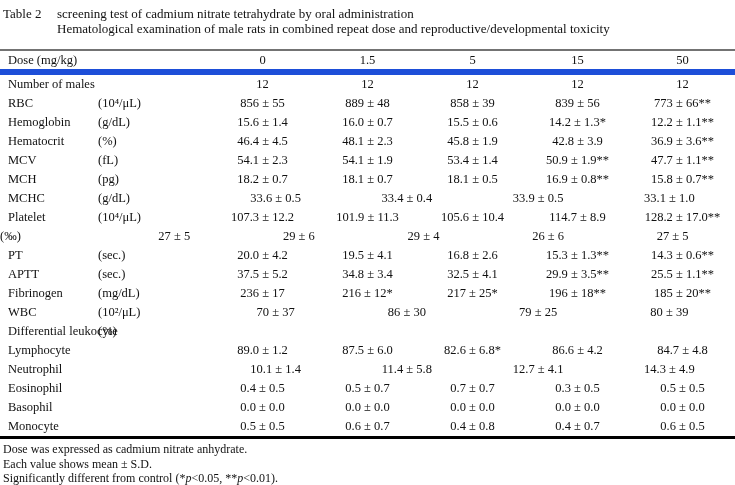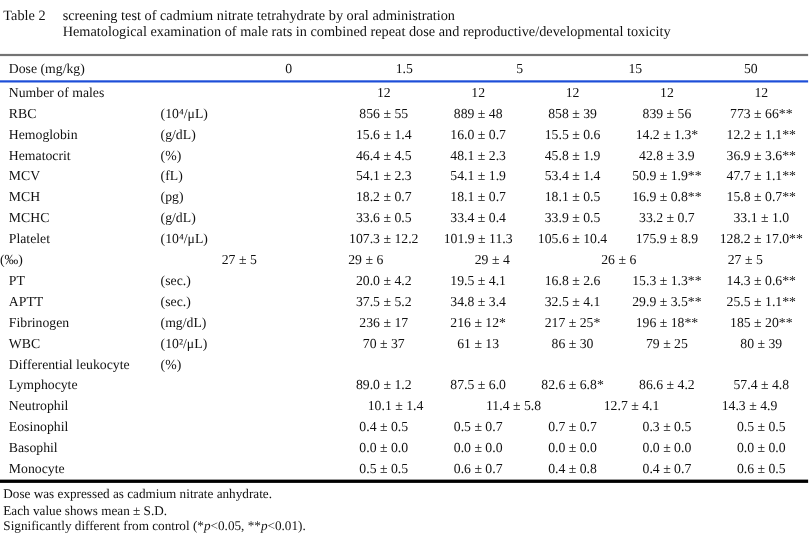--- a/index.html
+++ b/index.html
@@ -7,23 +7,23 @@
   body { font-family: "Liberation Serif", "DejaVu Serif", serif; color: #111; }
   .page { position: relative; width: 735px; height: 485px; background: #ffffff; overflow: hidden; }
 
   
   .title-block { display: flex; height: 51px; padding: 6px 4px 0 3px; border-bottom: 2px solid #737373; }
   .title-label { width: 54px; flex: none; font-size: 13px; line-height: 15px; }
   .title-text { flex: 1; font-size: 13px; line-height: 15px; }
 
   
   .row { display: flex; align-items: center; font-size: 12.5px; }
-  .header-row { height: 24px; border-bottom: 2px solid #1d4ed8; }
+  .header-row { height: 24px; border-bottom: 6px solid #1d4ed8; }
   .head-label { width: 186px; flex: none; padding-left: 8px; white-space: nowrap; }
-  .data-row { height: 19px; gap: 48px; }
+  .data-row { height: 19px; }
   .cell-label { width: 98px; flex: none; padding-left: 8px; white-space: nowrap; overflow: visible; }
   .row.indent .cell-label { }
   .cell-unit { width: 88px; flex: none; text-align: left; white-space: nowrap; }
   .row-values { flex: 1; display: flex; padding-left: 24px; }
   .cell-val { flex: 1; text-align: center; white-space: nowrap; }
 
   .bottom-rule { height: 3px; background: #000; }
 
   
   .footnotes { padding: 3px 0 0 3px; font-size: 12px; line-height: 14.5px; }
@@ -126,33 +126,32 @@
         </div>
   </div>
 
   <div class="row data-row">
     <div class="cell-label">MCHC</div>
     <div class="cell-unit">(g/dL)</div>
     <div class="row-values">
           <div class="cell-val">33.6 ± 0.5</div>
           <div class="cell-val">33.4 ± 0.4</div>
           <div class="cell-val">33.9 ± 0.5</div>
-          <div class="cell-val">33.2 ± 0.7</div>
           <div class="cell-val">33.1 ± 1.0</div>
         </div>
   </div>
 
   <div class="row data-row">
     <div class="cell-label">Platelet</div>
     <div class="cell-unit">(10⁴/μL)</div>
     <div class="row-values">
           <div class="cell-val">107.3 ± 12.2</div>
           <div class="cell-val">101.9 ± 11.3</div>
           <div class="cell-val">105.6 ± 10.4</div>
-          <div class="cell-val">175.9 ± 8.9</div>
+          <div class="cell-val">114.7 ± 8.9</div>
           <div class="cell-val">128.2 ± 17.0**</div>
         </div>
   </div>
 
   <div class="row data-row">
     <div class="cell-unit">(‰)</div>
     <div class="row-values">
           <div class="cell-val">27 ± 5</div>
           <div class="cell-val">29 ± 6</div>
           <div class="cell-val">29 ± 4</div>
@@ -195,21 +194,20 @@
           <div class="cell-val">196 ± 18**</div>
           <div class="cell-val">185 ± 20**</div>
         </div>
   </div>
 
   <div class="row data-row">
     <div class="cell-label">WBC</div>
     <div class="cell-unit">(10²/μL)</div>
     <div class="row-values">
           <div class="cell-val">70 ± 37</div>
-          <div class="cell-val">61 ± 13</div>
           <div class="cell-val">86 ± 30</div>
           <div class="cell-val">79 ± 25</div>
           <div class="cell-val">80 ± 39</div>
         </div>
   </div>
 
   <div class="row data-row">
     <div class="cell-label">Differential leukocyte</div>
     <div class="cell-unit">(%)</div>
     <div class="row-values">
@@ -222,21 +220,21 @@
   </div>
 
   <div class="row data-row indent">
     <div class="cell-label">Lymphocyte</div>
     <div class="cell-unit"></div>
     <div class="row-values">
           <div class="cell-val">89.0 ± 1.2</div>
           <div class="cell-val">87.5 ± 6.0</div>
           <div class="cell-val">82.6 ± 6.8*</div>
           <div class="cell-val">86.6 ± 4.2</div>
-          <div class="cell-val">57.4 ± 4.8</div>
+          <div class="cell-val">84.7 ± 4.8</div>
         </div>
   </div>
 
   <div class="row data-row indent">
     <div class="cell-label">Neutrophil</div>
     <div class="cell-unit"></div>
     <div class="row-values">
           <div class="cell-val">10.1 ± 1.4</div>
           <div class="cell-val">11.4 ± 5.8</div>
           <div class="cell-val">12.7 ± 4.1</div>

